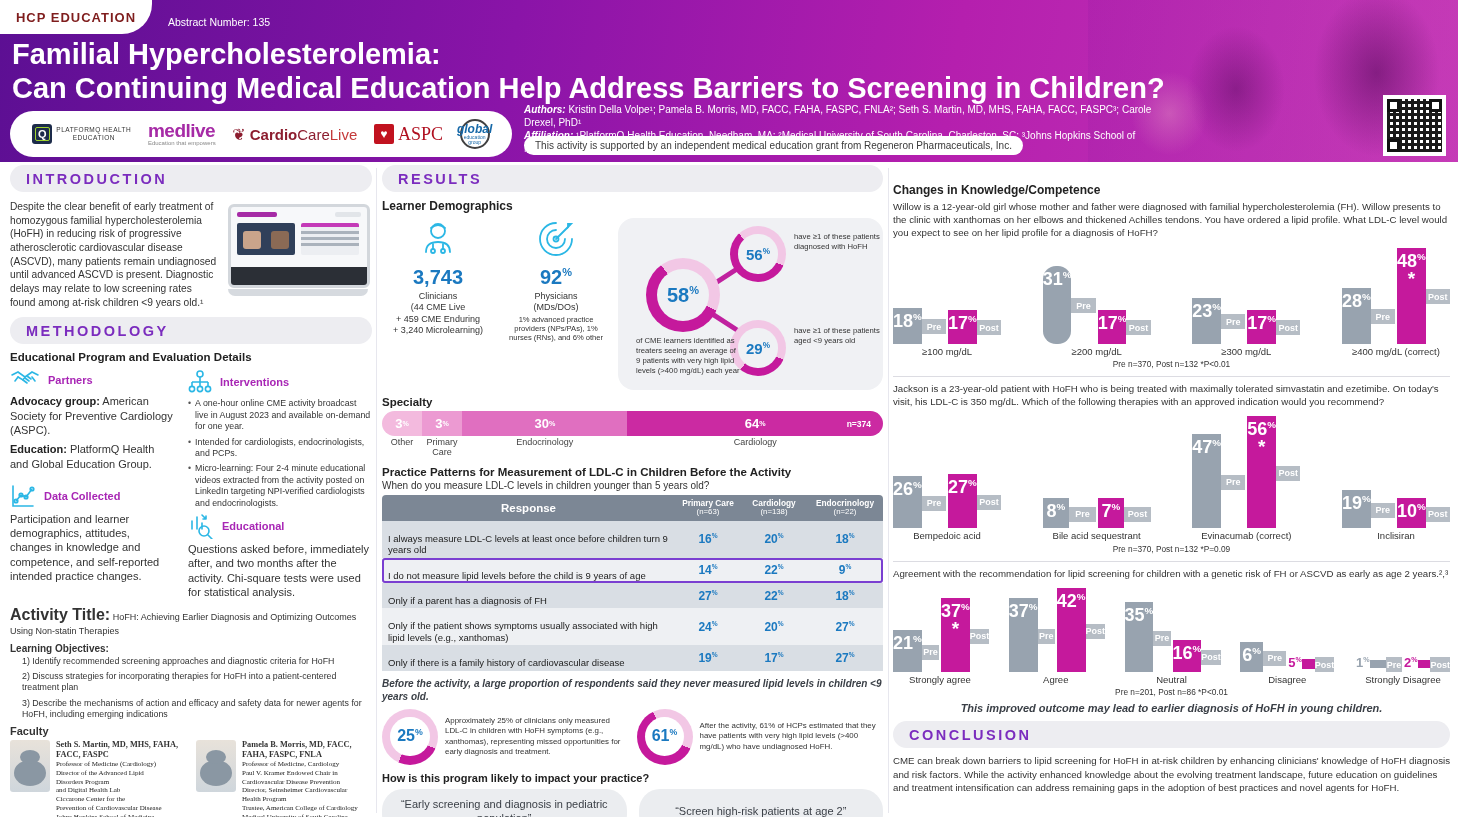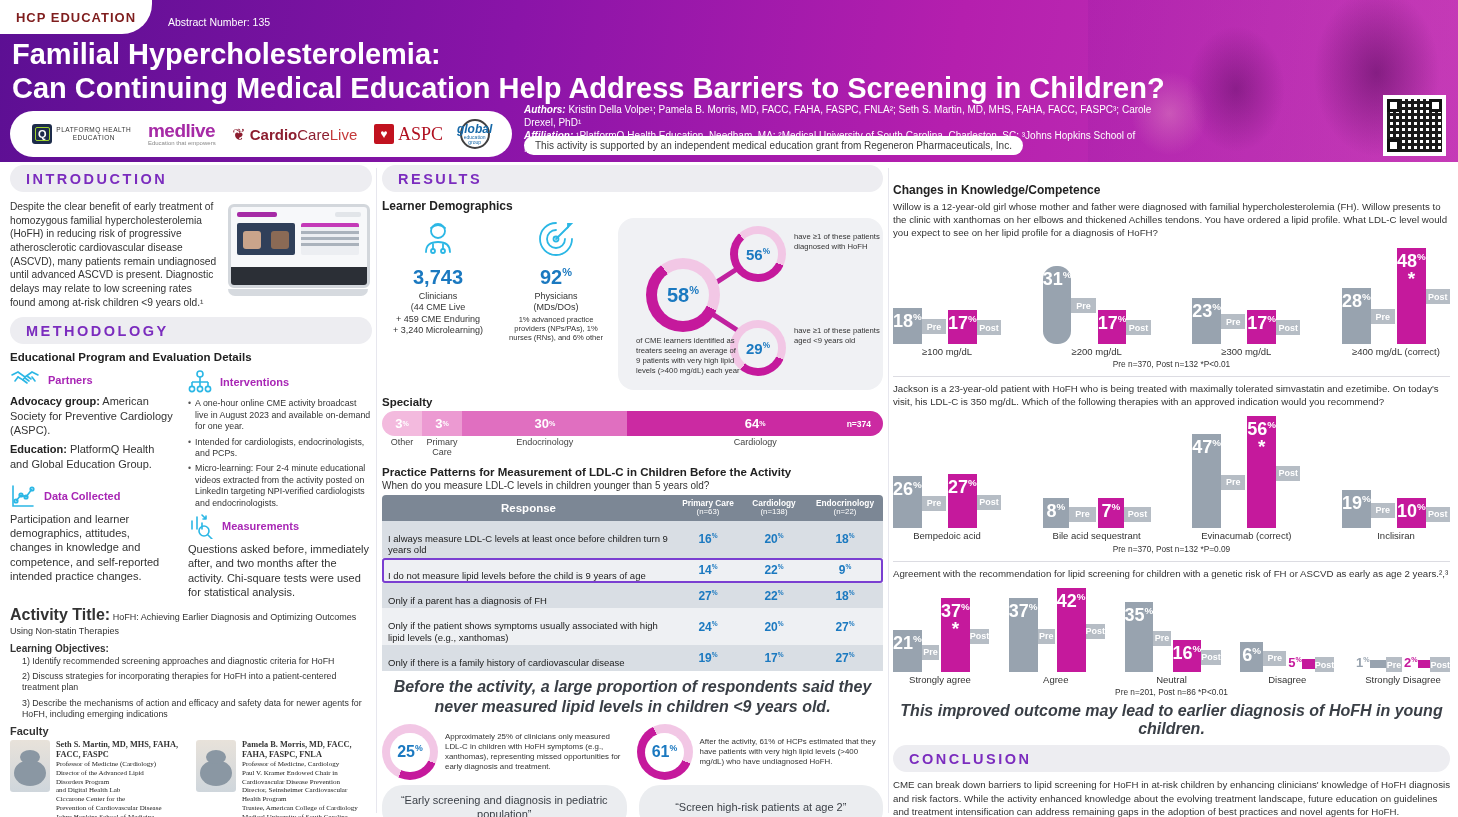--- a/index.html
+++ b/index.html
@@ -140,21 +140,21 @@
   .tr.head{background:#7c8795;color:#fff;border-radius:4px 4px 0 0;min-height:26px;}
   .th-resp{text-align:center;font-weight:bold;font-size:11.5px;}
   .th{ text-align:center;font-weight:bold;font-size:8.3px;line-height:1.15;}
   .th .n{font-weight:normal;font-size:7.8px;display:block;}
   .tr.r{min-height:22px;}
   .tr.r:nth-child(odd){background:#eef0f3;}
   .tr.r:nth-child(even){background:#d9dee4;}
   .tr.r.hl{outline:2px solid #7a3fd1;outline-offset:-2px;border-radius:3px;}
   .td-resp{padding:2px 6px;line-height:1.2;color:#222;margin-top:10px;}
   .td-val{text-align:center;color:#1b79c0;font-weight:bold;font-size:12px;}
-  #never-note{margin-top:6px;text-align:center;font-style:italic;font-weight:bold;color:#3a3f46;font-size:16px;line-height:1.3;}
+  #never-note{margin-top:6px;font-style:italic;font-weight:bold;color:#3a3f46;font-size:10px;line-height:1.3;}
   #stats-row{display:flex;margin-top:6px;gap:8px;}
   .stat-half{flex:1;display:flex;gap:7px;align-items:center;}
   .stat-donut{width:56px;height:56px;flex:none;}
   .stat-donut .donut-num{font-size:16px;}
   .stat-text{font-size:7.9px;line-height:1.3;color:#333;}
   #impact-q{margin-top:7px;font-size:11px;}
   #quote-grid{display:grid;grid-template-columns:1fr 1fr;gap:7px 12px;margin-top:5px;}
   .quote-pill{background:#ebedf0;border-radius:21px;min-height:40px;display:flex;align-items:center;justify-content:center;
     text-align:center;font-size:11px;color:#3a3f46;padding:3px 18px;line-height:1.25;}
 
@@ -169,21 +169,21 @@
   .bar.pre{background:#98a3af;}
   .bar.post{background:#c5199c;}
   .bar .pct{color:#fff;font-weight:bold;font-size:18px;line-height:1;margin-top:4px;}
   .bar .star{color:#fff;font-weight:bold;font-size:19px;line-height:.9;}
   .above{font-weight:bold;font-size:13px;line-height:1;margin-bottom:2px;}
   .above.prec{color:#98a3af;} .above.postc{color:#c5199c;}
   .bar-footer{width:100%;height:15px;background:#b6bdc5;color:#fff;font-size:9px;display:flex;align-items:center;justify-content:center;margin-top:2px;font-weight:bold;}
   .cat-label{font-size:9.5px;color:#333;margin-top:3px;text-align:center;line-height:1.1;}
   .chart-footnote{text-align:center;font-size:8.3px;color:#333;margin-top:2px;}
   .hr{border-top:1px solid #dcdce2;margin:7px 0 5px 0;}
-  #improved-note{text-align:center;font-style:italic;font-weight:bold;font-size:16px;color:#3a3f46;margin-top:5px;}
+  #improved-note{text-align:center;font-style:italic;font-weight:bold;font-size:11px;color:#3a3f46;margin-top:5px;}
   #conclusion-text{font-size:9.7px;line-height:1.36;color:#333;margin-top:6px;}
 
   .icon-svg{flex:none;}
 </style>
 </head>
 <body>
 
 <div id="poster">
 
   <div id="header">
@@ -312,21 +312,21 @@
         <div class="bullet">Intended for cardiologists, endocrinologists, and PCPs.</div>
         <div class="bullet">Micro-learning: Four 2-4 minute educational videos extracted from the activity posted on LinkedIn targeting NPI-verified cardiologists and endocrinologists.</div>
 
         <div class="icon-title-row" style="margin-top:2px">
           <svg class="icon-svg" width="26" height="26" viewBox="0 0 26 26" fill="none" stroke="#2bb7e5" stroke-width="1.6" stroke-linecap="round">
             <path d="M4 16 V8 M9 16 V4 M14 16 V10"></path>
               <path d="M14 2 L18 6 M18 6 L15 6 M18 6 L18 3"></path>
             <circle cx="16" cy="18" r="5"></circle>
               <path d="M20 22 L24 26"></path>
           </svg>
-          <span class="meth-title">Measurements</span>
+          <span class="meth-title">Educational</span>
         </div>
         <div class="meth-text">Questions asked before, immediately after, and two months after the activity. Chi-square tests were used for statistical analysis.</div>
       </div>
     </div>
 
     <div id="activity-row">
       <span class="albl">Activity Title:</span>
       <span>HoFH: Achieving Earlier Diagnosis and Optimizing Outcomes Using Non-statin Therapies</span>
     </div>
 
@@ -499,20 +499,21 @@
         <div class="stat-text">Approximately 25% of clinicians only measured LDL-C in children with HoFH symptoms (e.g., xanthomas), representing missed opportunities for early diagnosis and treatment.</div>
       </div>
       <div class="stat-half">
         <div class="donut stat-donut" style="background: conic-gradient(from 115deg, rgb(197, 25, 156) 0deg, rgb(197, 25, 156) 61%, rgb(242, 199, 229) 61%, rgb(242, 199, 229) 100%);">
           <span class="donut-num"><span>61</span><sup>%</sup></span>
         </div>
         <div class="stat-text">After the activity, 61% of HCPs estimated that they have patients with very high lipid levels (&gt;400 mg/dL) who have undiagnosed HoFH.</div>
       </div>
     </div>
 
+    <div class="mini-title" id="impact-q">How is this program likely to impact your practice?</div>
     <div id="quote-grid">
       <div class="quote-pill">“Early screening and diagnosis in pediatric population”</div>
       <div class="quote-pill">“Screen high-risk patients at age 2”</div>
       <div class="quote-pill">“Referral of patients for proper diagnosis and treatment”</div>
       <div class="quote-pill">“Use of newer drugs when available and accessible”</div>
     </div>
   </div>
 
   <div id="col-right">
     <div class="bold-title">Changes in Knowledge/Competence</div>

